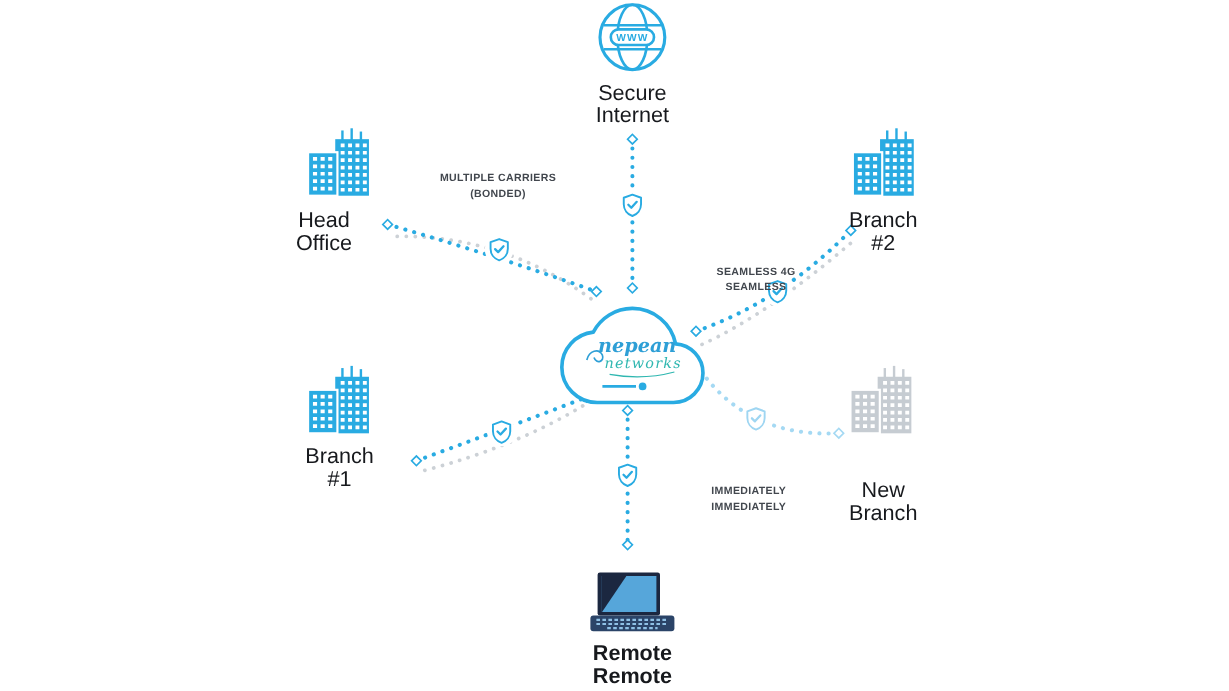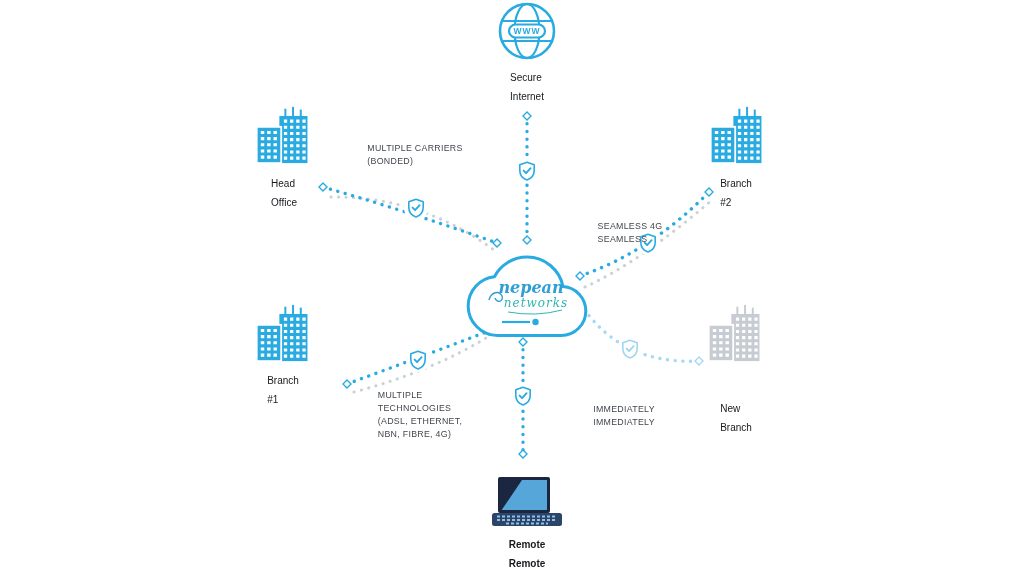--- a/index.html
+++ b/index.html
@@ -1,23 +1,23 @@
 <!DOCTYPE html>
 <html><head>
 <meta charset="utf-8">
 <style>
   * { margin:0; padding:0; box-sizing:border-box; }
   html,body { background:#ffffff; }
   body { font-family:"Liberation Sans", sans-serif; }
   .stage { position:relative; width:952px; height:576px; background:#ffffff; overflow:hidden; }
   .diagram-svg { position:absolute; left:0; top:0; }
-  .node-label { position:absolute; transform:translateX(-50%); 
-                font-size:10px; line-height:19px; color:#17191d; font-weight:400; }
-  .link-label { position:absolute; transform:translateX(-50%); 
-                font-size:8.8px; line-height:13px; letter-spacing:0.3px; color:#42474e; font-weight:400; }
+  .node-label { position:absolute; transform:translateX(-50%); text-align:center;
+                font-size:18px; line-height:19px; color:#17191d; font-weight:400; }
+  .link-label { position:absolute; transform:translateX(-50%); text-align:center;
+                font-size:8.8px; line-height:13px; letter-spacing:0.3px; color:#42474e; font-weight:700; }
 </style>
 </head>
 <body>
 
 <div class="stage">
 
   <svg class="diagram-svg" width="1024" height="576" viewBox="0 0 1024 576">
 
     <defs>
       <symbol id="icon-building" viewBox="0 0 64 62">
@@ -128,21 +128,21 @@
         <line x1="506" y1="523.5" x2="548" y2="523.5"></line>
       </g>
     </g>
   </svg>
 
   <div class="node-label" style="left:527px; top:68px;">
     <div>Secure</div>
     <div>Internet</div>
   </div>
 
-  <div class="node-label" style="left:284px; top:174px;">
+  <div class="node-label" style="left:270px; top:174px;">
     <div>Head</div>
     <div>Office</div>
   </div>
 
   <div class="node-label" style="left:736px; top:174px;">
     <div>Branch</div>
     <div>#2</div>
   </div>
 
   <div class="node-label" style="left:283px; top:371px;">
@@ -163,25 +163,19 @@
   <div class="link-label" style="left:415px; top:142px;">
     <div>MULTIPLE CARRIERS</div>
     <div>(BONDED)</div>
   </div>
 
   <div class="link-label" style="left:630px; top:198px;margin-top:22px;">
     <div>SEAMLESS 4G</div>
     <div>SEAMLESS</div>
   </div>
 
-  <div class="link-label" style="left:420px; top:389px;">
-    <div>MULTIPLE</div>
-    <div>TECHNOLOGIES</div>
-    <div>(ADSL, ETHERNET,</div>
-    <div>NBN, FIBRE, 4G)</div>
-  </div>
 
   <div class="link-label" style="left:624px; top:403px;">
     <div>IMMEDIATELY</div>
     <div>IMMEDIATELY</div>
   </div>
 
 </div>
 
 </body></html>

